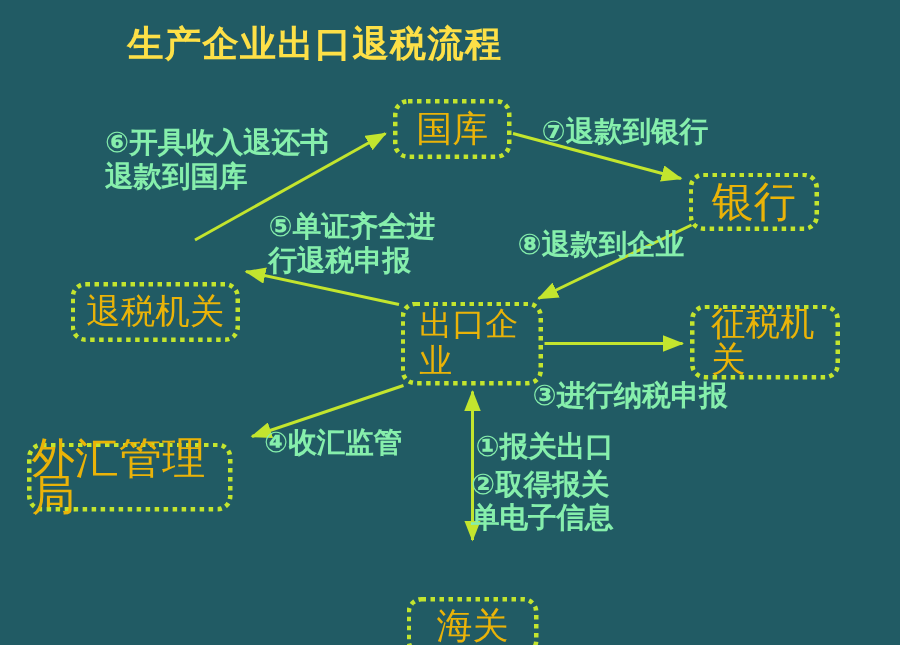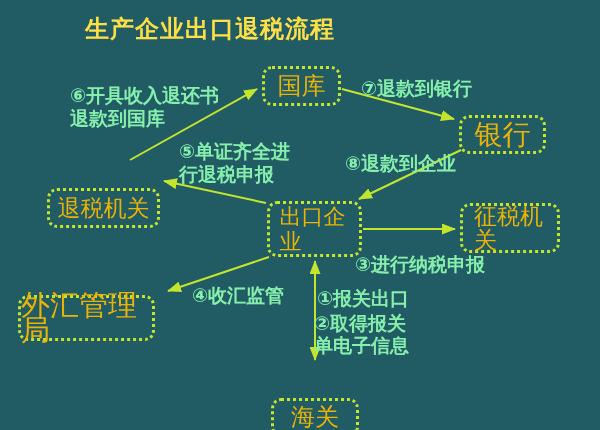--- a/index.html
+++ b/index.html
@@ -38,21 +38,21 @@
   .edge-label{
     position:absolute;
     font-size:19px;font-weight:bold;color:#86efac;
     line-height:23px;white-space:pre-line;
   }
   #label-step6{left:70px;top:84px;}
   #label-step7{left:361px;top:77px;}
   #label-step5{left:179px;top:140px;}
   #label-step8{left:345px;top:152px;}
   #label-step3{left:355px;top:253px;}
-  #label-step4{left:176px;top:284px;margin-left:16px;}
+  #label-step4{left:176px;top:284px;}
   #label-step1{left:317px;top:287px;text-align:right;}
   #label-step2{left:314px;top:312px;line-height:22px;}
   #connector-lines{position:absolute;left:0;top:0;z-index:0;}
   .node,.edge-label,#title{z-index:2;}
 </style>
 </head>
 <body>
 
 <svg id="connector-lines" width="600" height="430" viewBox="0 0 600 430">
   <defs>

